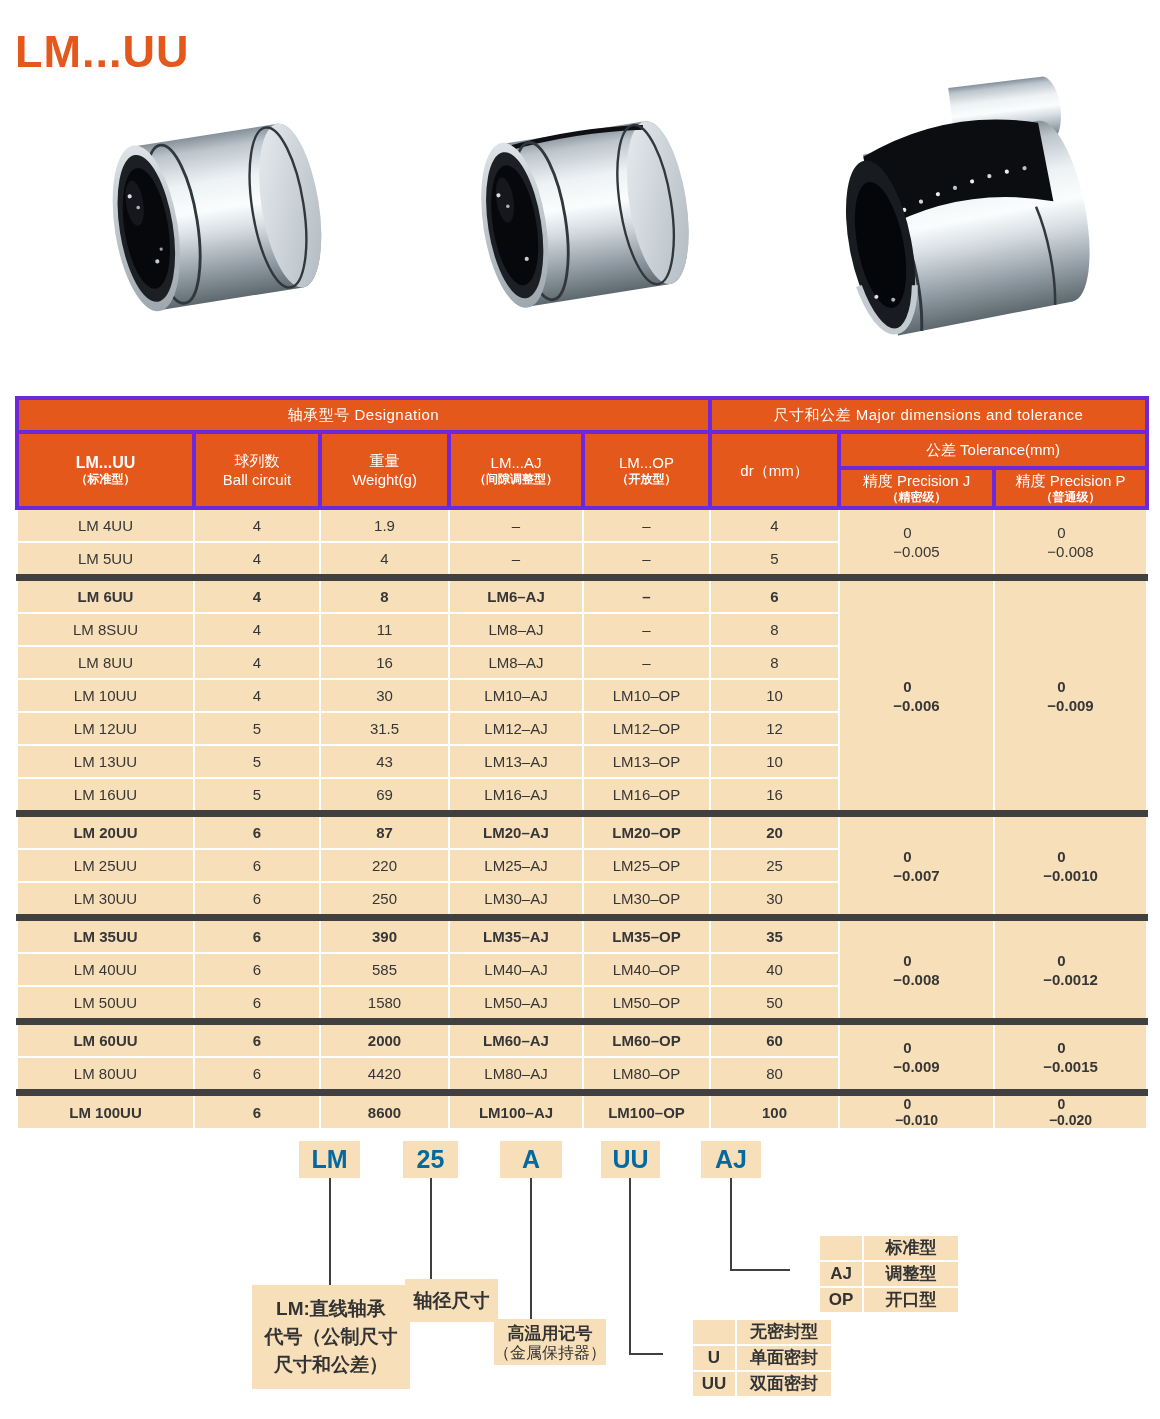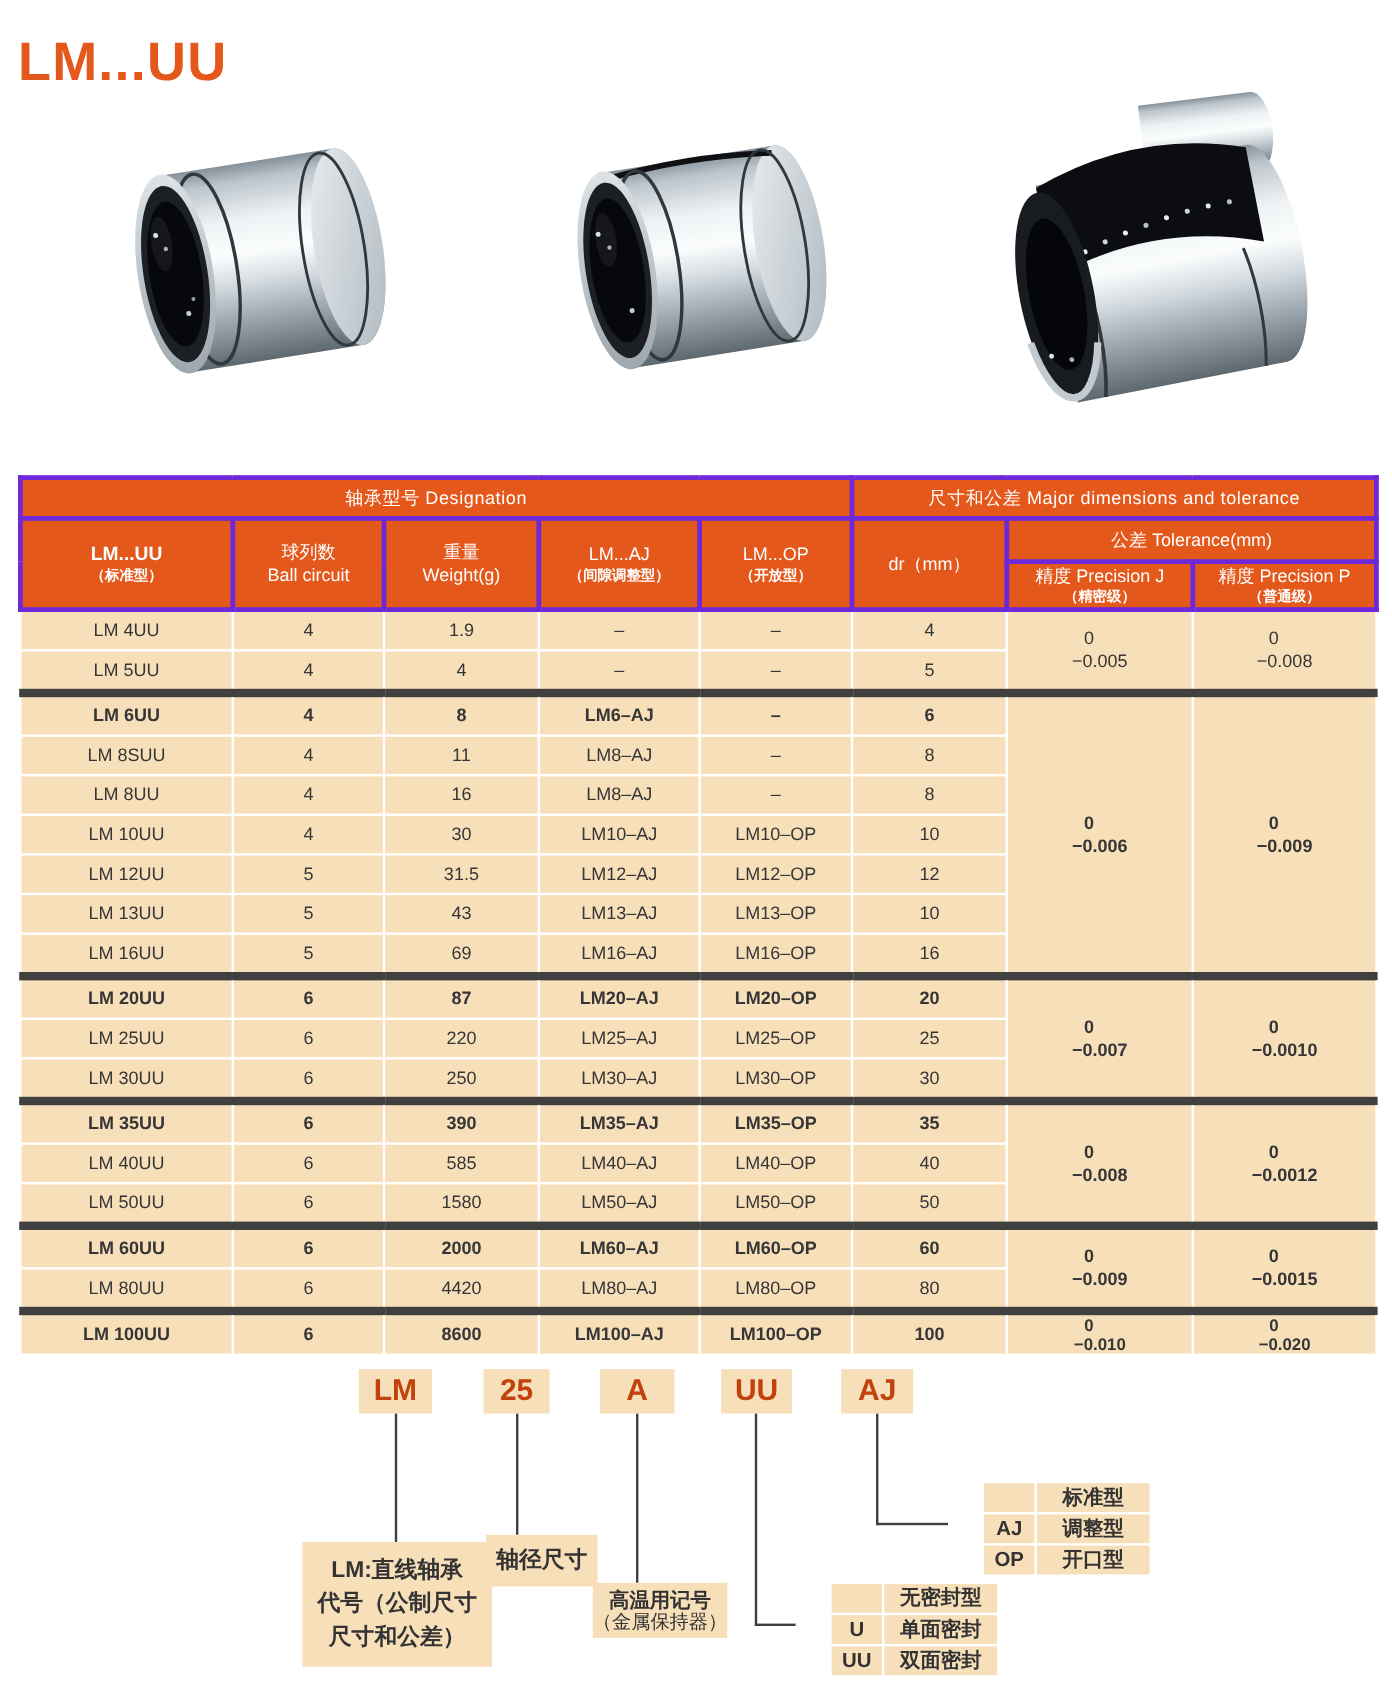--- a/index.html
+++ b/index.html
@@ -36,21 +36,21 @@
     background:#f7dfba;border:2px solid #ffffff;height:31px;
     text-align:center;vertical-align:middle;font-size:15px;padding:0;
   }
   table.spec tr.group-start td{border-top:7px solid #404040;font-weight:bold;}
   table.spec td.tol{font-size:15px;line-height:19px;}
   table.spec td.tol .l1{transform:translateX(-9px);}
   table.spec td.tol.tight{line-height:16px;font-size:14px;}
   
   .code-box{
     position:absolute;top:1141px;height:37px;background:#f7dfba;
-    font-size:25px;font-weight:bold;color:#c2410c;text-align:center;line-height:37px;
+    font-size:25px;font-weight:bold;color:#0369a1;text-align:center;line-height:37px;
   }
   .vline,.hline{position:absolute;background:#3f3f3f;}
   .vline{width:2px;}
   .hline{height:2px;}
   .note-box{
     position:absolute;background:#f7dfba;color:#333333;text-align:center;
   }
   .lm-note{left:252px;top:1285px;width:150px;padding:10px 4px;font-size:19px;line-height:28px;font-weight:bold;}
   .shaft-note{left:405px;top:1279px;width:93px;height:43px;font-size:19px;font-weight:bold;line-height:43px;}
   .hitemp-note{left:494px;top:1319px;width:112px;height:46px;padding-top:4px;box-sizing:border-box;}

